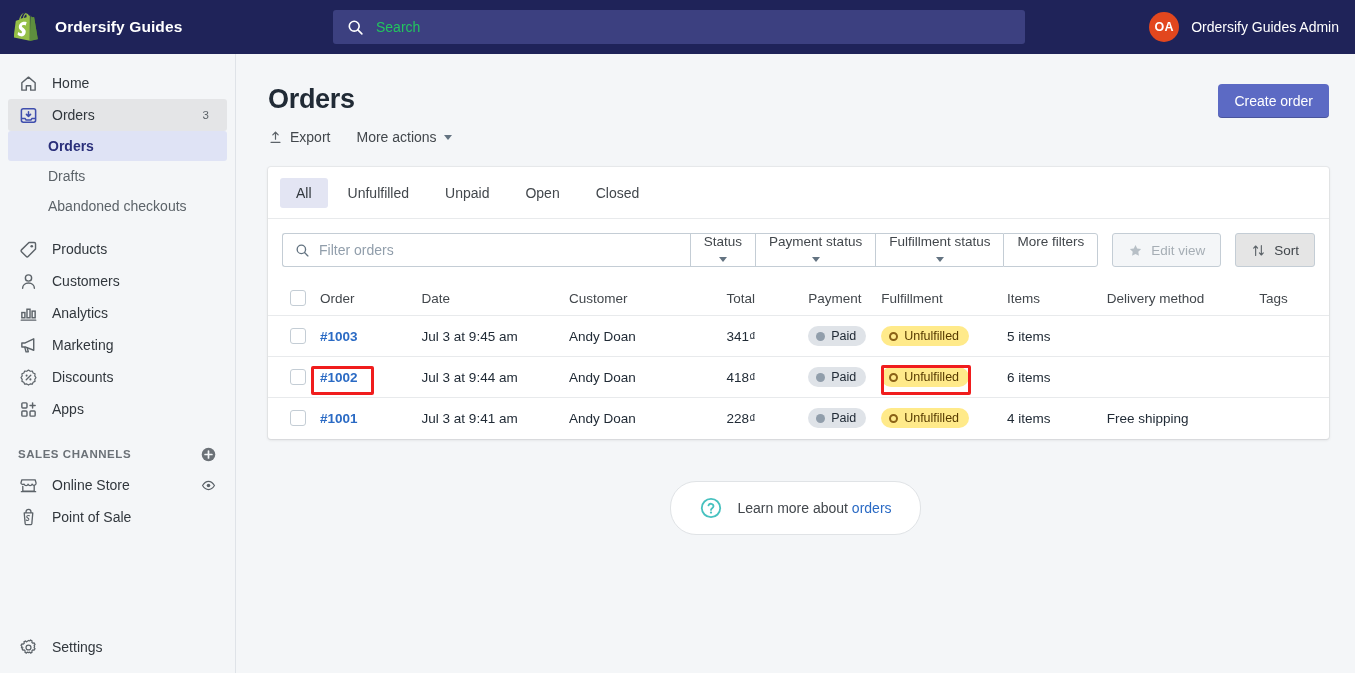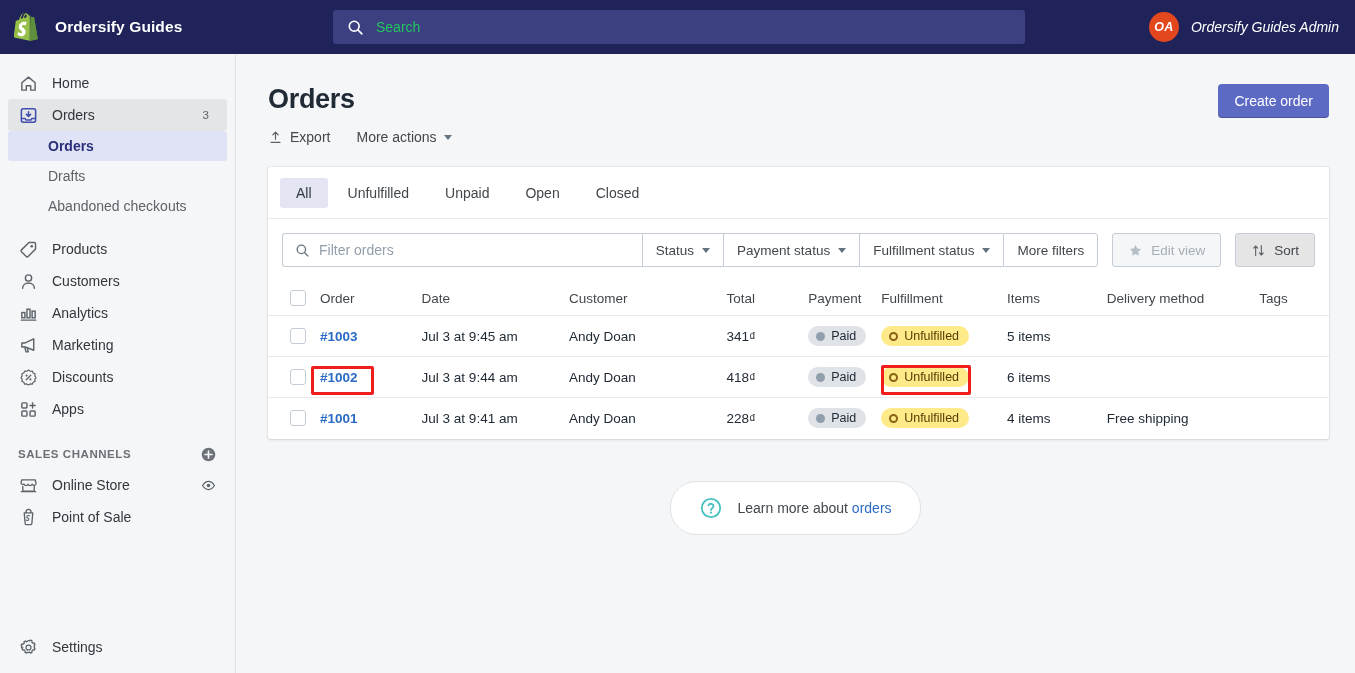--- a/index.html
+++ b/index.html
@@ -21,21 +21,21 @@
   .brand-name { color: #fff; font-size: 15.5px; font-weight: bold; letter-spacing: .1px; white-space: nowrap; }
   .searchwrap {
     width: 692px; height: 34px; background: #3c4080; border-radius: 3px;
     display: flex; align-items: center; gap: 12px; padding: 0 14px;
     margin-left: 13px;
   }
   .searchwrap svg { flex: none; }
   .search-ph { color: #22c55e; font-size: 14px; }
   .topright {
     position: absolute; right: 16px; top: 0; height: 54px;
-    display: flex; align-items: center; gap: 12px; font-style: italic;
+    display: flex; align-items: center; gap: 12px;
   }
   .avatar {
     width: 30px; height: 30px; border-radius: 50%; background: #e2471e;
     color: #fff; font-size: 12.5px; font-weight: bold;
     display: flex; align-items: center; justify-content: center; letter-spacing: .3px;
   }
   .admin-name { color: #fff; font-size: 14px; white-space: nowrap; }
 
   
   .sidebar {
@@ -98,21 +98,21 @@
   .filterbar { display: flex; align-items: center; height: 62px; padding: 0 14px; gap: 0; }
   .filter-input {
     flex: 1; height: 34px; border: 1px solid #c4cdd5; border-right: none;
     border-radius: 3px 0 0 3px; display: flex; align-items: center; gap: 9px; padding: 12px 12px;
     background: #fff;
   }
   .filter-input .ph { color: #919eab; font-size: 14px; }
   .fbtn {
     height: 34px; border: 1px solid #c4cdd5; background: #fff; display: flex;
     align-items: center; gap: 8px; padding: 0 13px; font-size: 13.5px; color: #42474c;
-    cursor: pointer; border-right: none;
+    cursor: pointer; border-right: none; flex-direction: column;
   }
   .fbtn:last-of-type { }
   .fgroup { display: flex; }
   .fgroup .fbtn:last-child { border-right: 1px solid #c4cdd5; border-radius: 0 3px 3px 0; }
   .btn-sep { width: 14px; }
   .std-btn {
     height: 34px; border: 1px solid #c4cdd5; border-radius: 3px; background: #e5e5e5;
     display: flex; align-items: center; gap: 8px; padding: 0 15px;
     font-size: 13.5px; color: #42474c; cursor: pointer;
   }

